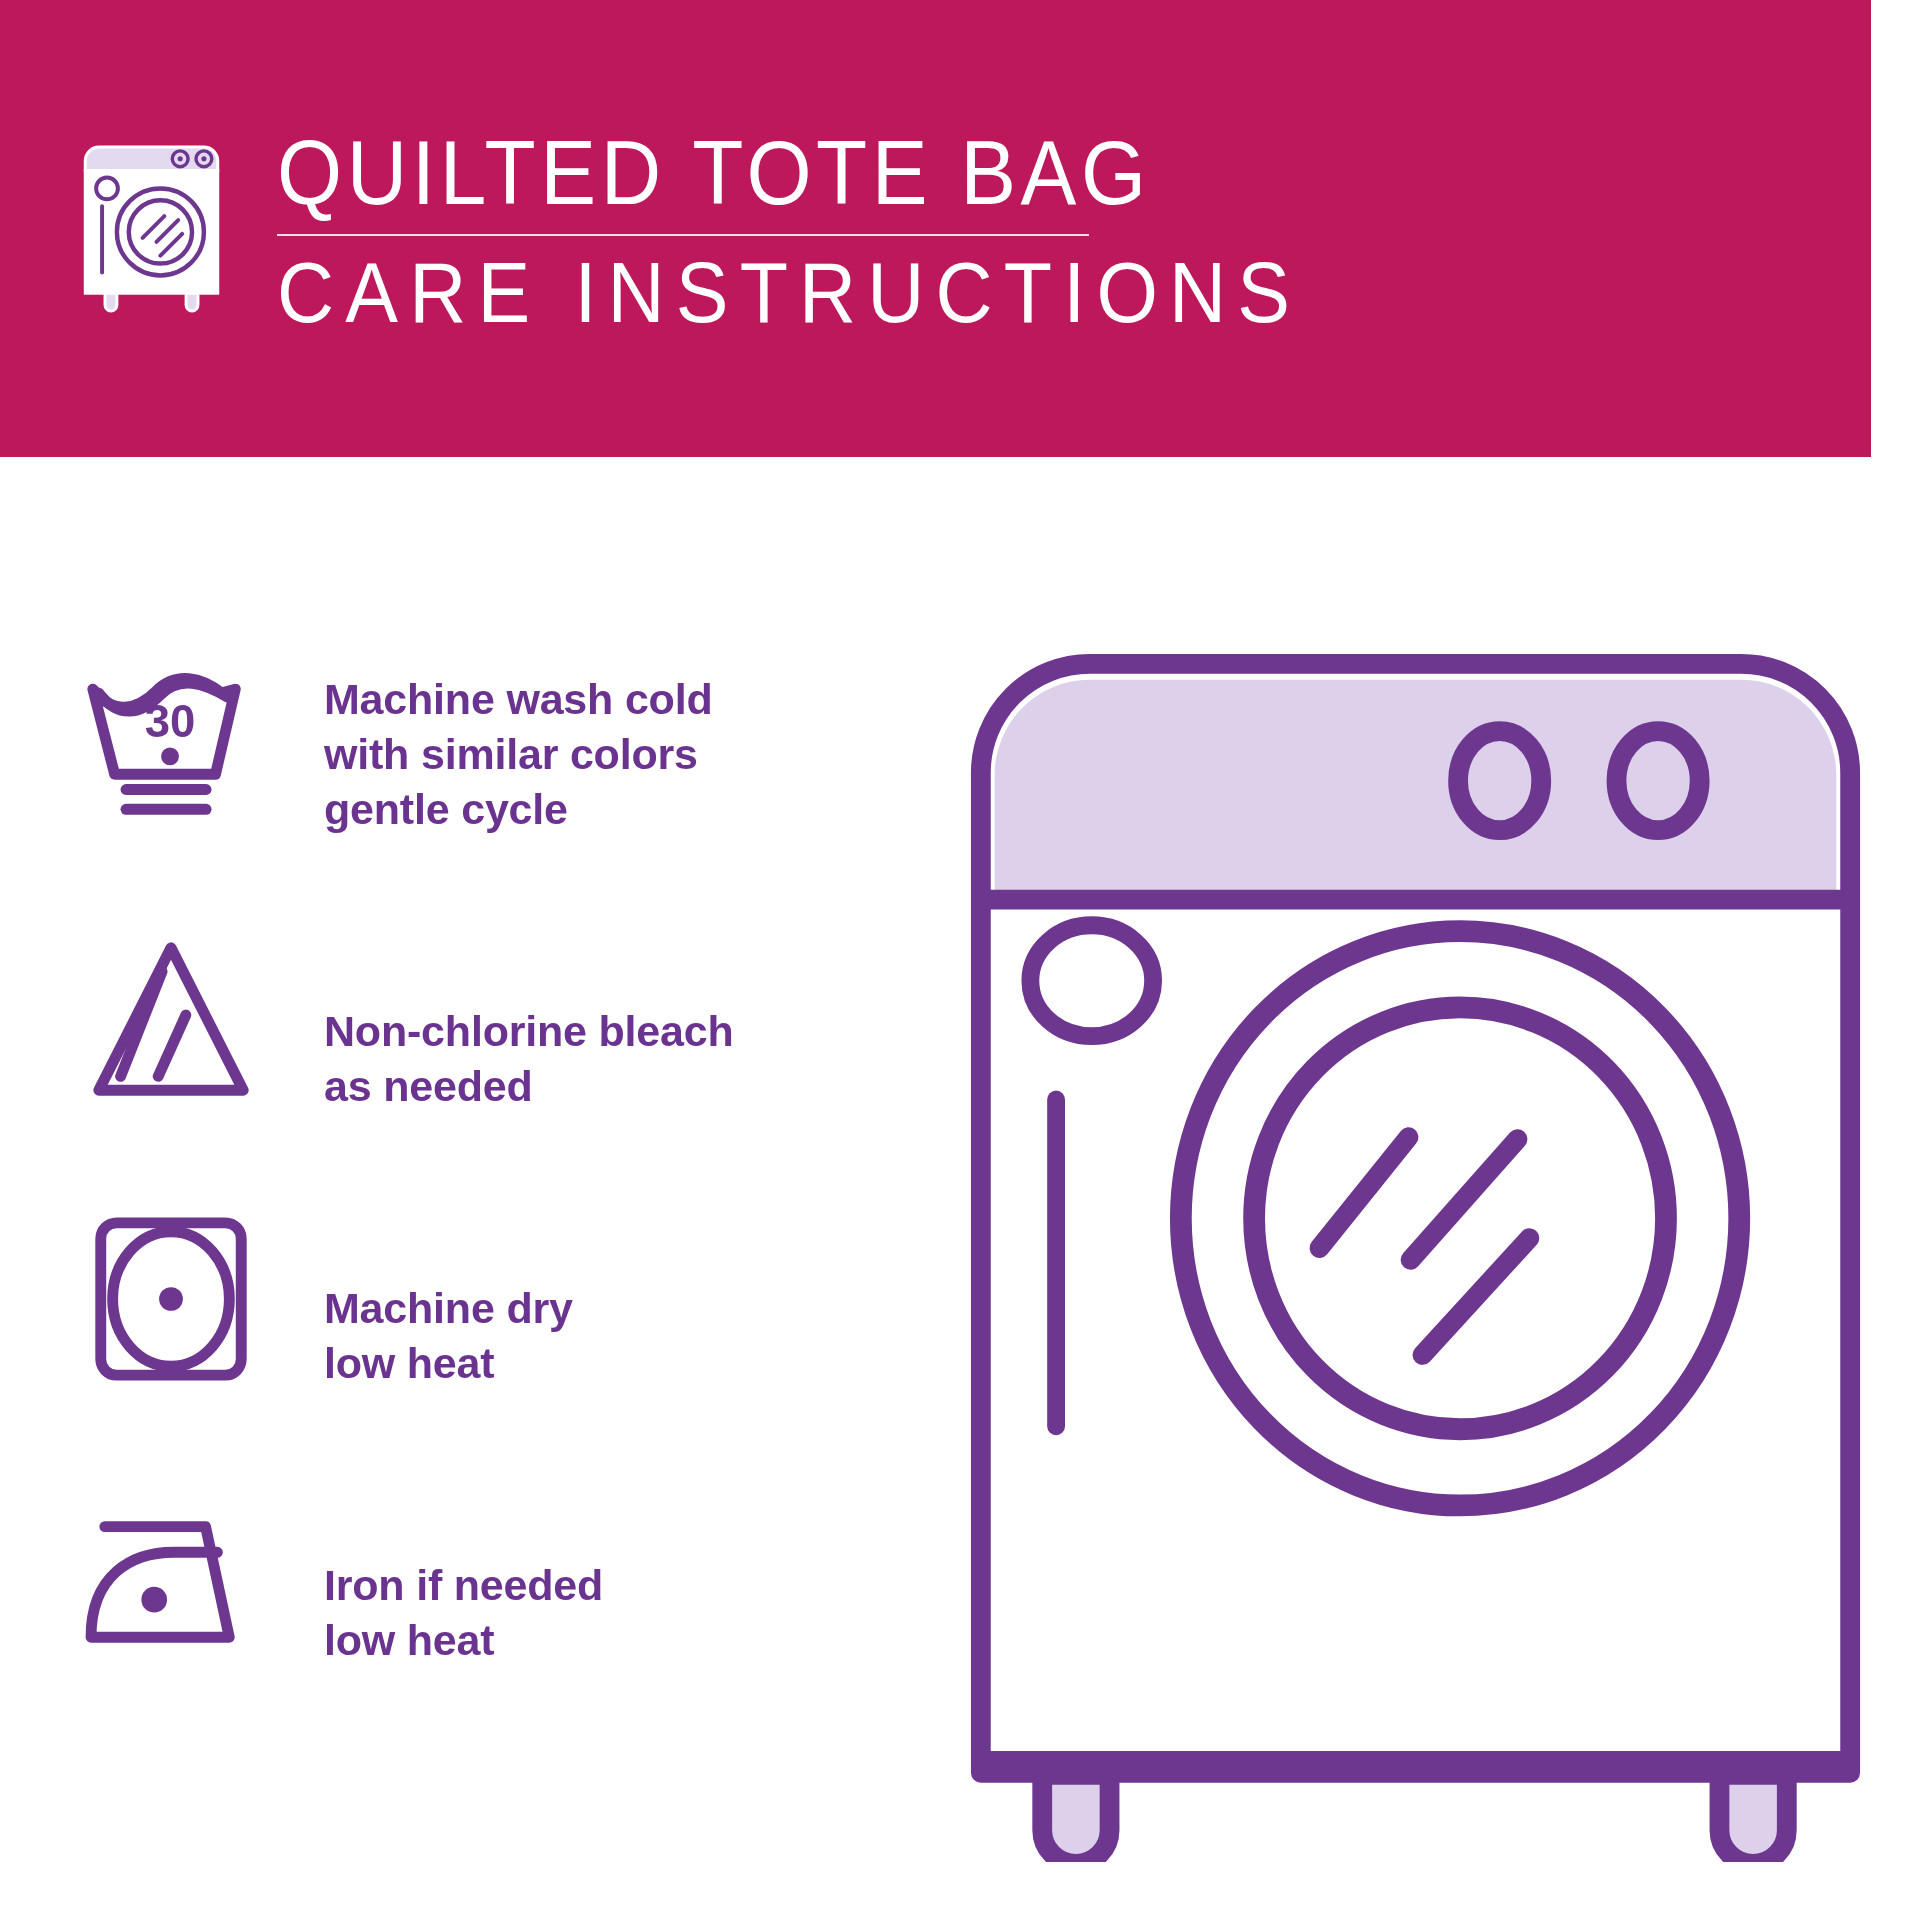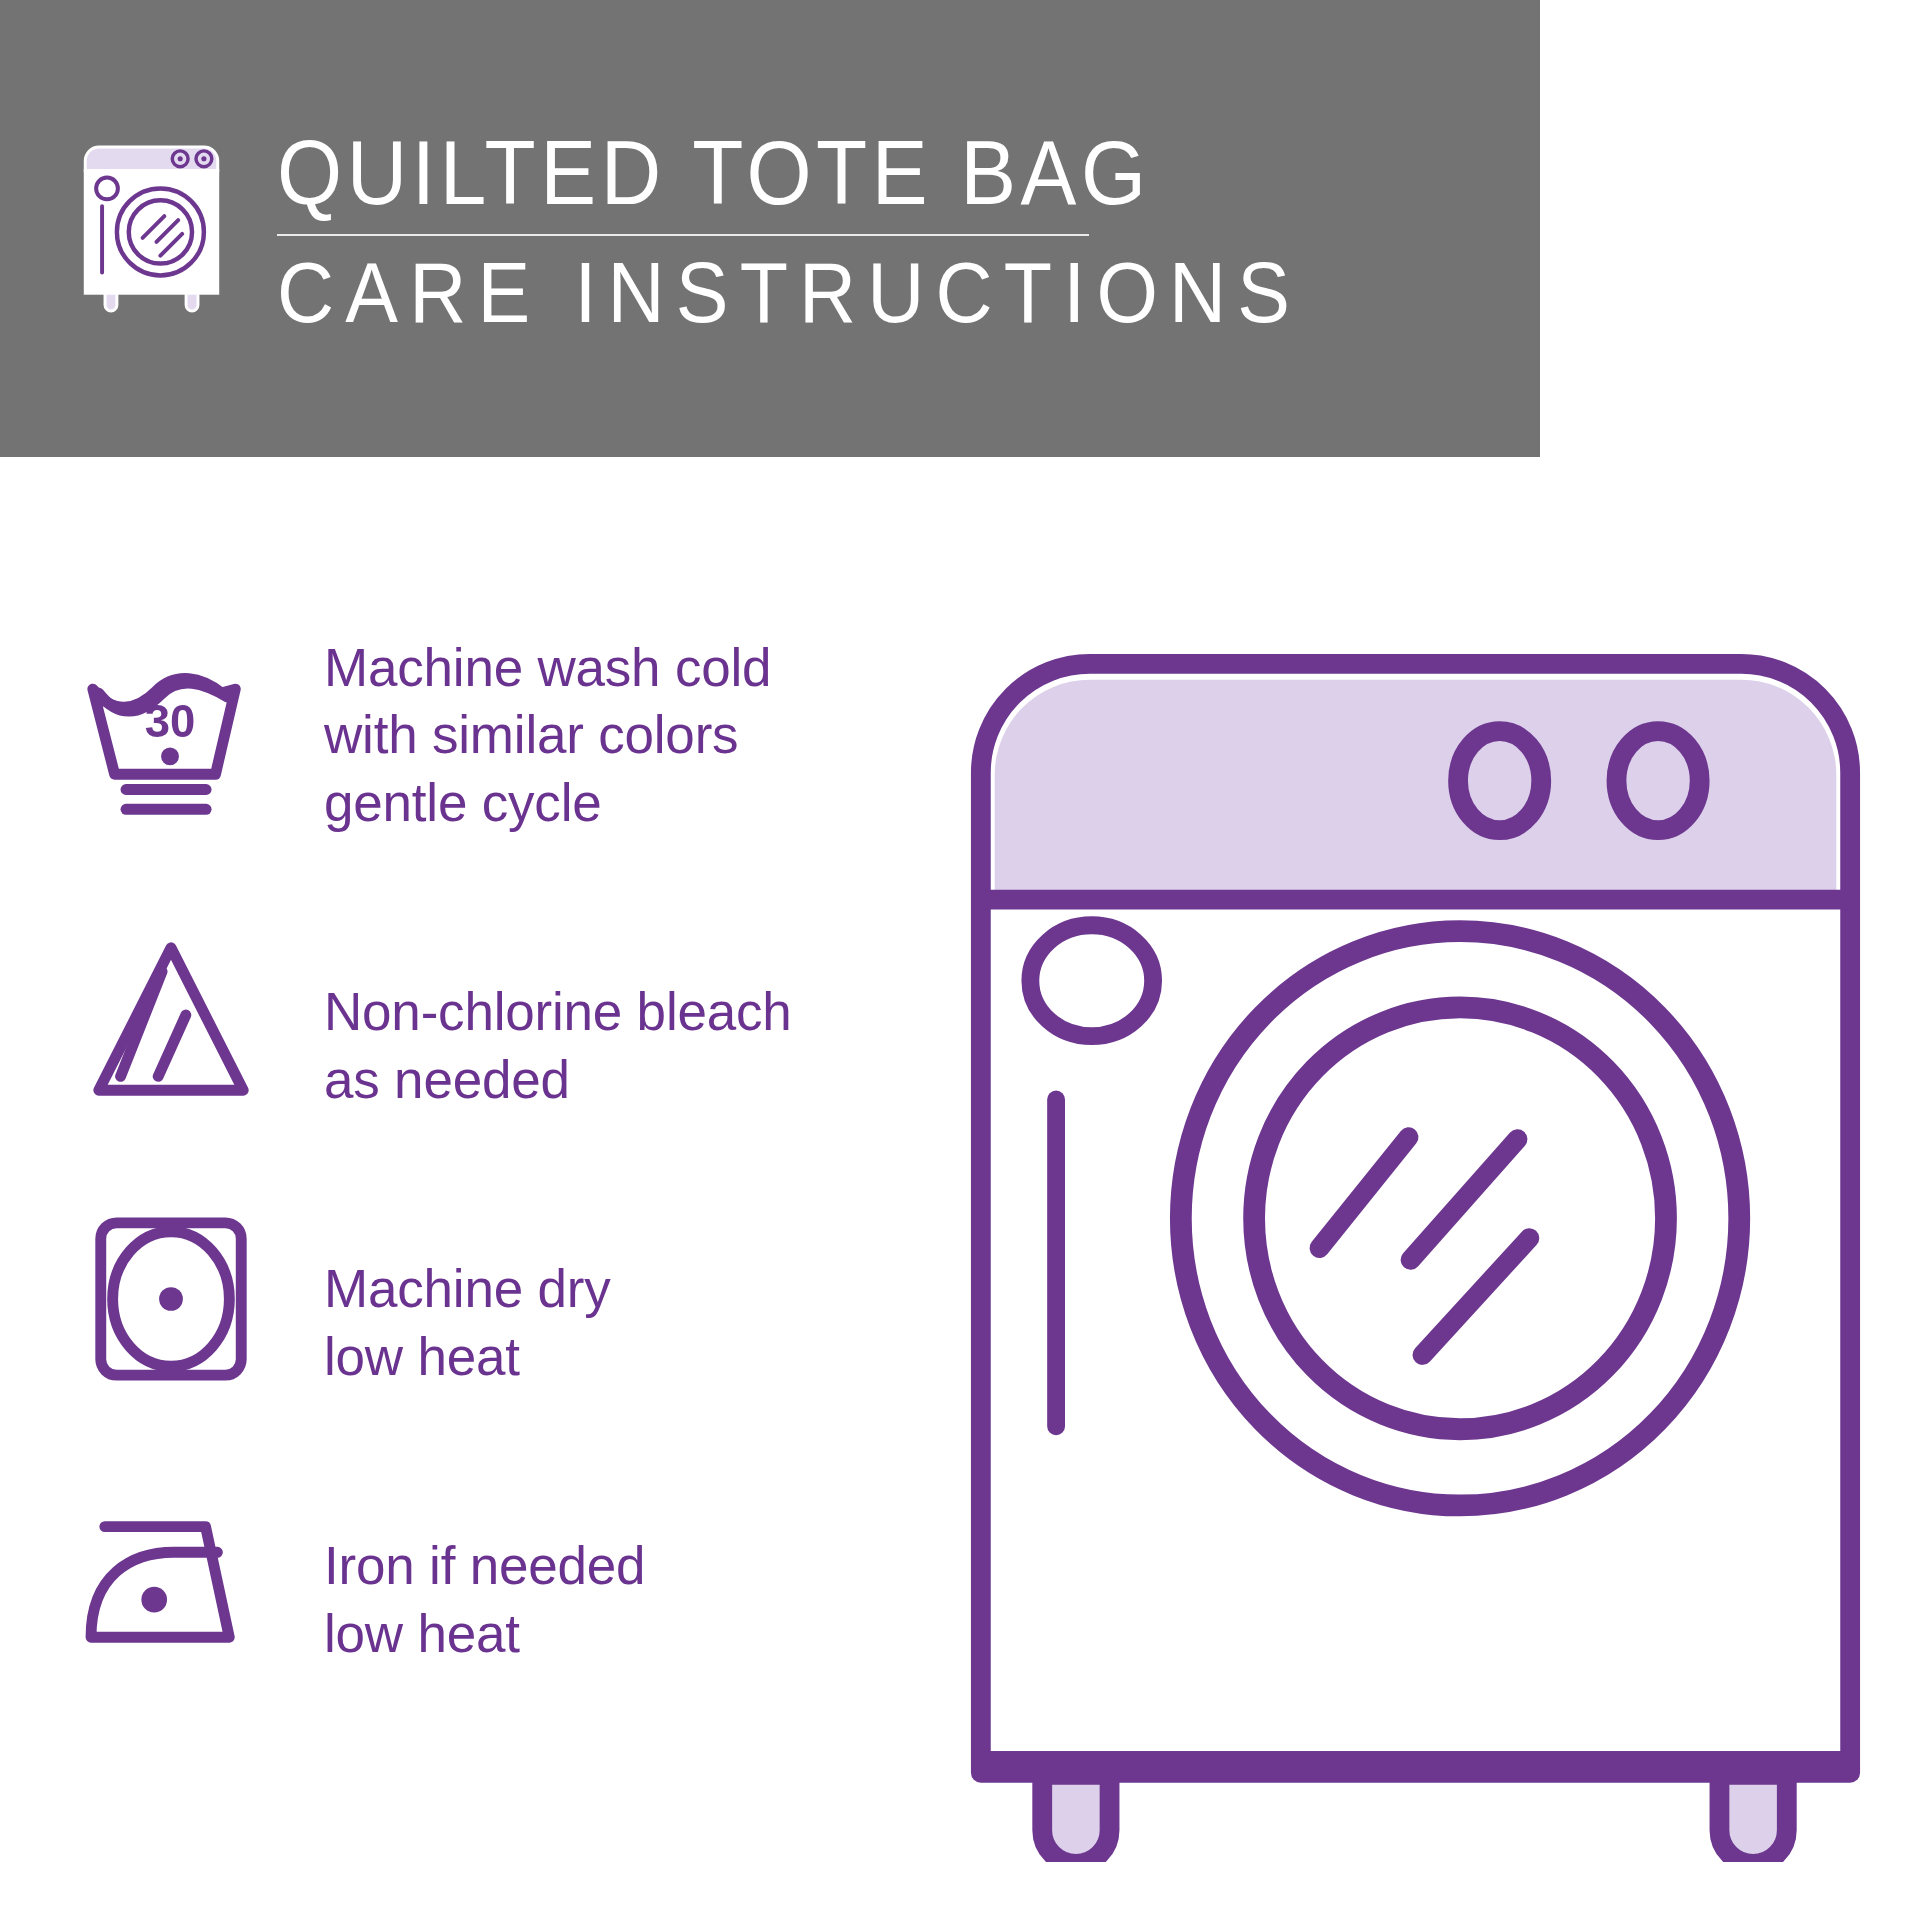--- a/index.html
+++ b/index.html
@@ -13,23 +13,23 @@
     font-family: "Liberation Sans", sans-serif;
     overflow: hidden;
     position: relative;
   }
 
   
   .header-band {
     position: absolute;
     left: 0;
     top: 0;
-    width: 1540px;
+    width: 1871px;
     height: 457px;
-    background: #737373;
+    background: #be185d;
   }
   .header-inner {
     position: absolute;
     left: 77px;
     top: 127px;
     display: flex;
     align-items: flex-start;
   }
   .header-icon {
     width: 149px;
@@ -91,23 +91,23 @@
     width: 184px;
     height: 184px;
     flex: 0 0 auto;
     display: flex;
     align-items: center;
     justify-content: center;
   }
   .care-label {
     margin-left: 61px;
     color: #6B3390;
-    font-size: 53px;
+    font-size: 43px;
     line-height: 1.28;
-    font-weight: 400;
+    font-weight: 700;
     letter-spacing: -0.2px;
     white-space: pre-line;
   }
 
   
   .washer-illustration {
     position: absolute;
     left: 965px;
     top: 644px;
     width: 901px;

